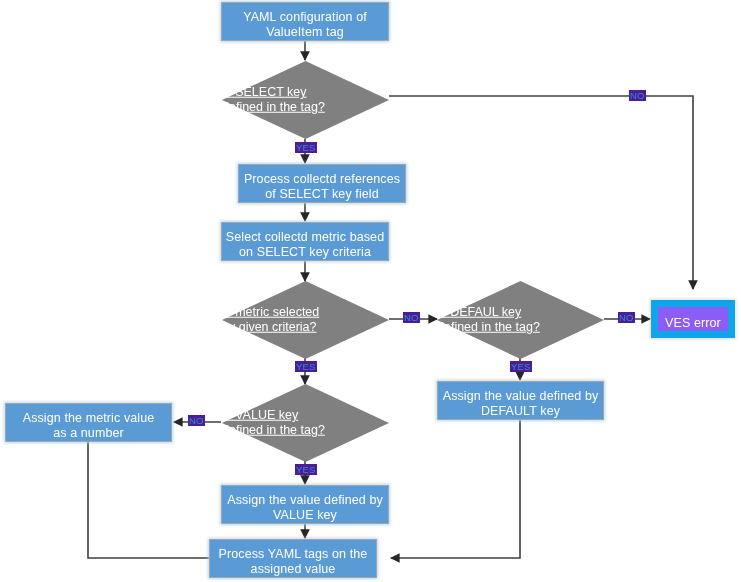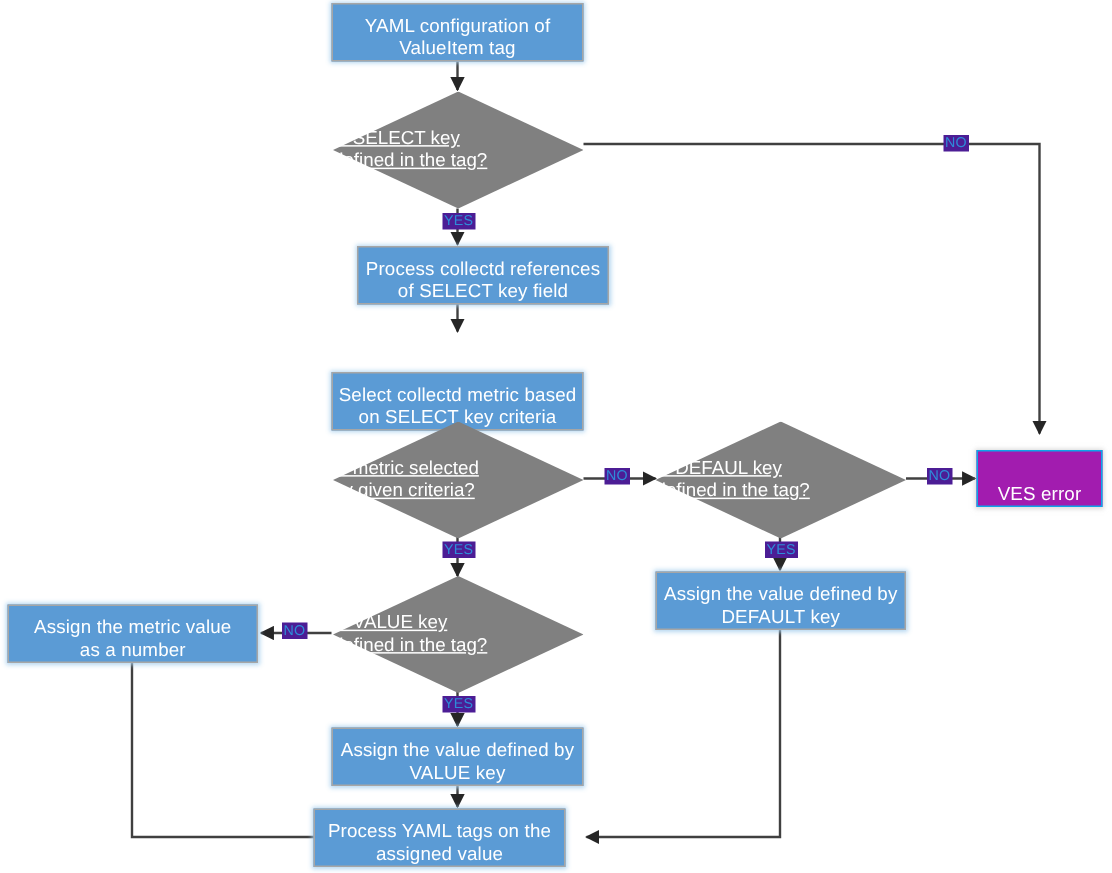--- a/index.html
+++ b/index.html
@@ -34,22 +34,22 @@
     line-height: 1.22;
     letter-spacing: 0.1px;
   }
   .box {
     background: #5b9bd5;
     border: 1px solid #a6a6a6;
     box-shadow: 0 0 3px 1px rgba(168, 208, 238, 0.85);
     font-size: 12.5px;
   }
   .box-error {
-    background: #a21caf;
-    border: 1px solid #0ea5e9;
+    background: #8b5cf6;
+    border: 7px solid #0ea5e9;
     box-shadow: 0 0 3px 1px rgba(190, 190, 190, 0.55);
     font-size: 12.5px;
   }
   
   .diamond {
     position: absolute;
     box-sizing: border-box;
   }
   .diamond .shape {
     position: absolute;
@@ -143,21 +143,21 @@
     </div>
   </div>
 
   <div class="node box" style="left:238px; top:164px; width:168px; height:39px;">
     <span>
       <span>Process collectd references</span><br>
       <span>of SELECT key field</span>
     </span>
   </div>
 
-  <div class="node box" style="left:221px; top:222px; width:168px; height:39px;margin-top:26px;">
+  <div class="node box" style="left:221px; top:222px; width:168px; height:39px;">
     <span>
       <span>Select collectd metric based</span><br>
       <span>on SELECT key criteria</span>
     </span>
   </div>
 
   <div class="diamond" style="left:222px; top:281px; width:167px; height:78px;">
     <div class="shape"></div>
     <div class="dlabel">
       <span>Is metric selected</span><br>

